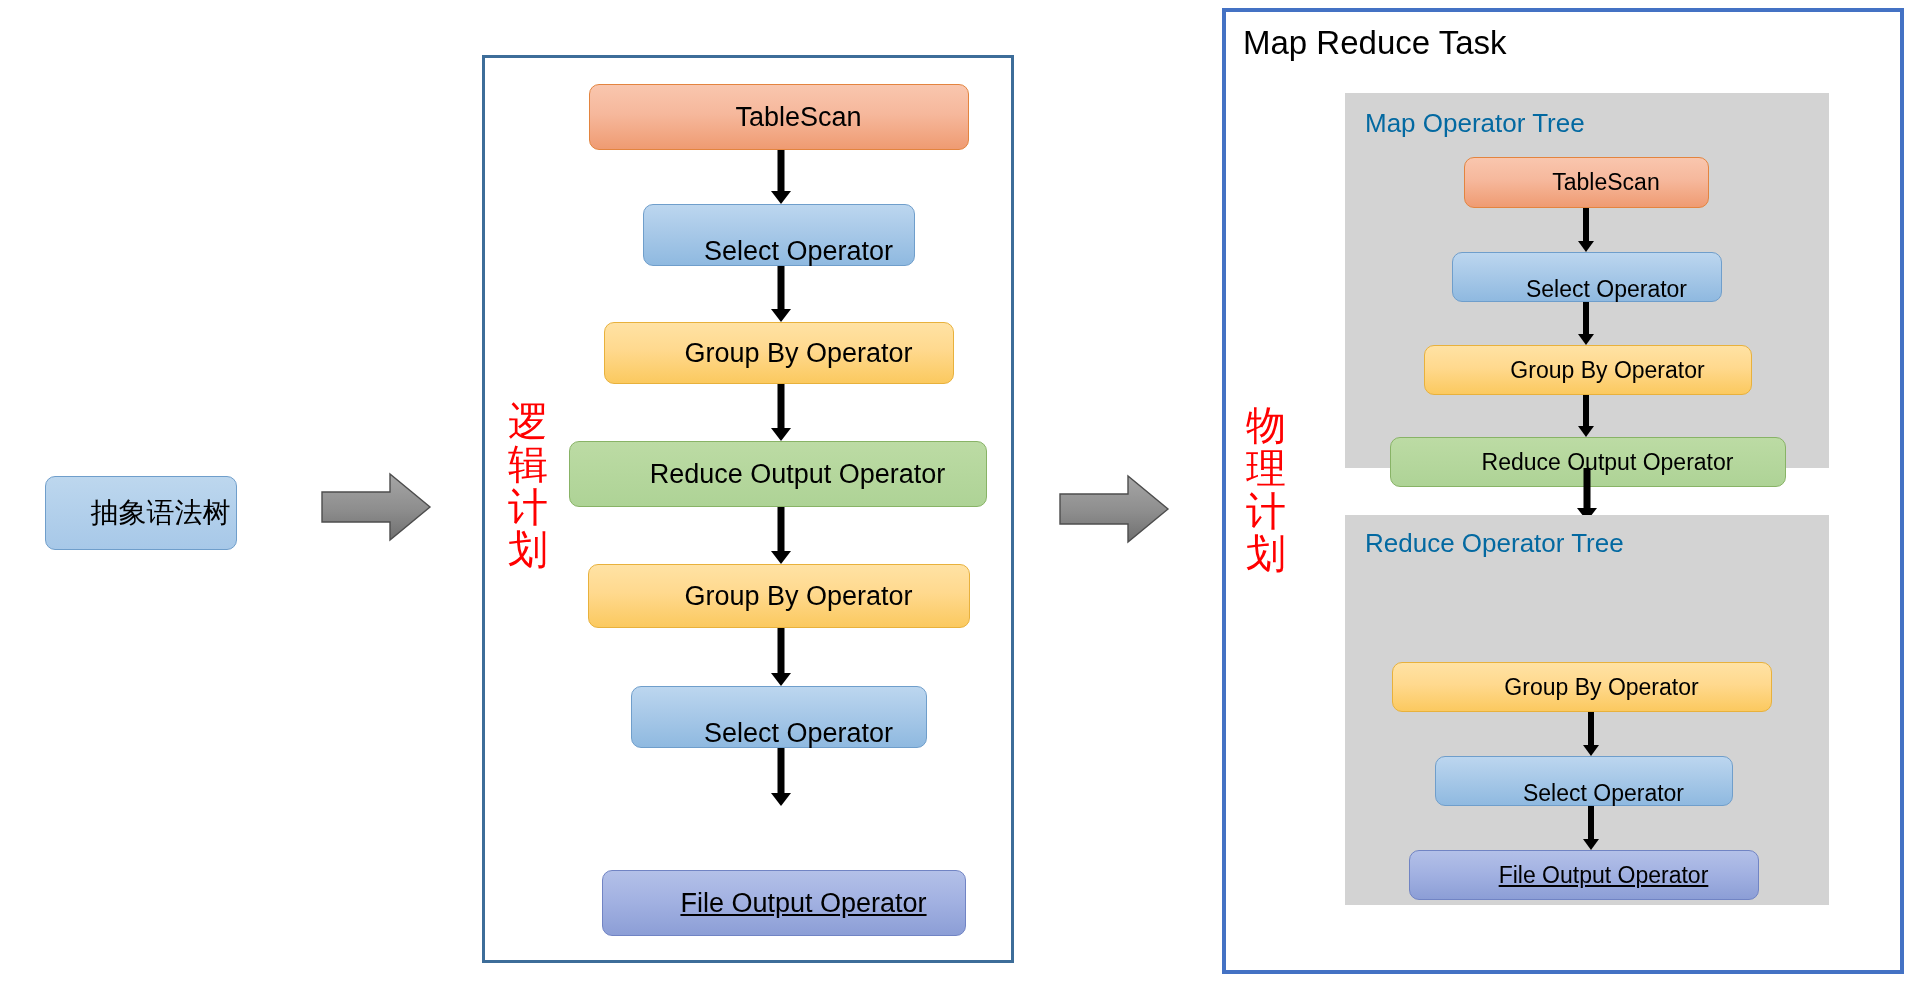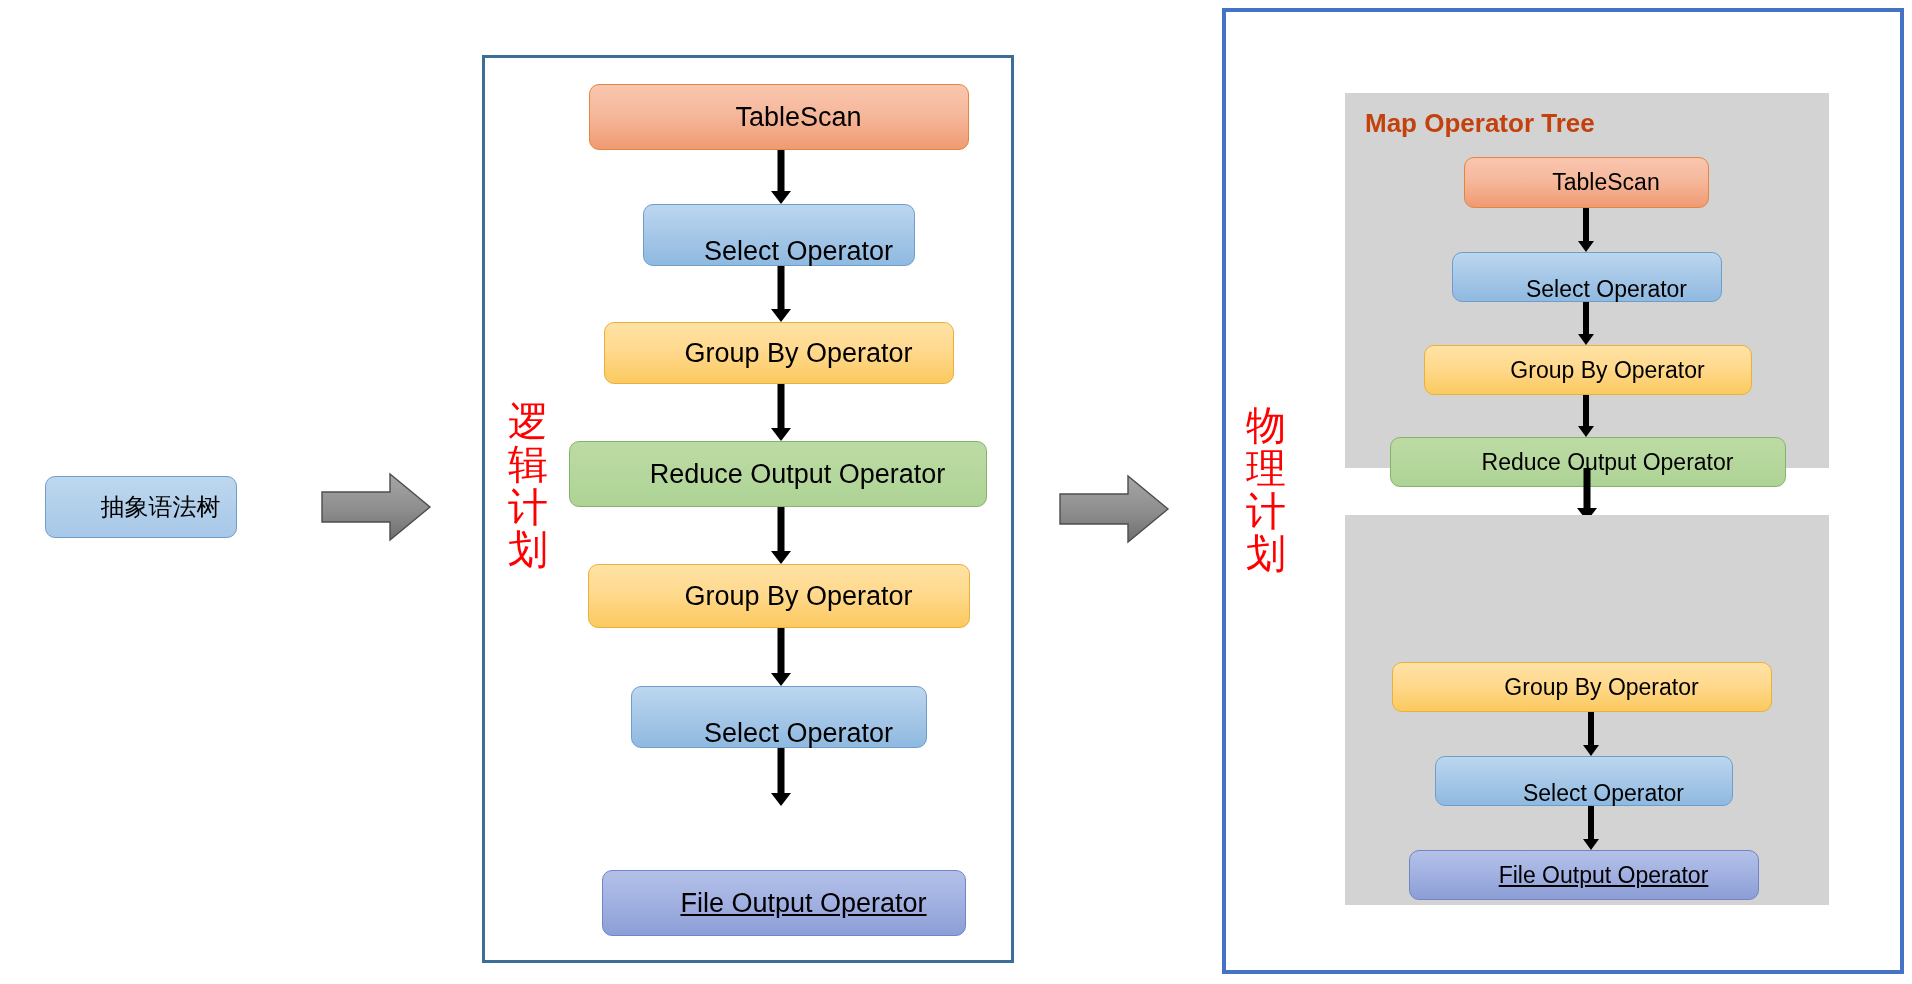--- a/index.html
+++ b/index.html
@@ -53,22 +53,22 @@
   }
 
   
   .panel{position:absolute;box-sizing:border-box;background:#ffffff;}
   .panel-logical{border:3px solid #3d6d99;}
   .panel-physical{border:4px solid #4472c4;}
 
   .gray-box{position:absolute;background:#d3d3d3;box-sizing:border-box;}
   .tree-title{
     position:absolute;
-    font-weight:bold;
-    color:#c2410c;
+    font-weight:normal;
+    color:#0369a1;
     white-space:nowrap;
   }
   .panel-title{
     position:absolute;
     color:#000;
     white-space:nowrap;
   }
 
   
   .vlabel{
@@ -94,21 +94,21 @@
 
   
   .block-arrow{position:absolute;}
   .block-arrow svg{display:block;}
 </style>
 </head>
 <body>
 
 <div class="stage">
 
-  <div class="node n-lightblue" style="left:45px;top:476px;width:192px;height:62px;font-size:24px;">
+  <div class="node n-lightblue" style="left:45px;top:476px;width:192px;height:74px;font-size:28px;">
     <span>抽象语法树</span>
   </div>
 
   <div class="block-arrow" style="left:320px;top:470px;width:112px;height:74px;">
     <svg width="112" height="74" viewBox="0 0 112 74">
       <defs>
         <linearGradient id="ga1" x1="0" y1="0" x2="0" y2="1">
           <stop offset="0%" stop-color="#a6a6a6"></stop>
           <stop offset="55%" stop-color="#8d8d8d"></stop>
           <stop offset="100%" stop-color="#6f6f6f"></stop>
@@ -194,20 +194,21 @@
 
   <div class="panel panel-physical" style="left:1222px;top:8px;width:682px;height:966px;"></div>
 
   <div class="vlabel" style="left:1243px;top:404px;">
     <span>物</span>
     <span>理</span>
     <span>计</span>
     <span>划</span>
   </div>
 
+  <div class="panel-title" style="left:1243px;top:24px;font-size:33px;">Map Reduce Task</div>
 
   <div class="gray-box" style="left:1345px;top:93px;width:484px;height:375px;"></div>
   <div class="tree-title" style="left:1365px;top:108px;font-size:26px;">Map Operator Tree</div>
 
   <div class="node n-orange" style="left:1464px;top:157px;width:245px;height:51px;font-size:23px;">
     <span>TableScan</span>
   </div>
   <div class="conn thin" style="left:1577px;top:208px;width:18px;height:44px;">
     <div class="shaft" style="width:6px;height:33px;"></div>
       <div class="head"></div>
@@ -232,20 +233,21 @@
   <div class="node n-green" style="left:1390px;top:437px;width:396px;height:50px;font-size:23px;">
     <span>Reduce Output Operator</span>
   </div>
 
   <div class="conn" style="left:1577px;top:468px;width:20px;height:53px;">
     <div class="shaft" style="width:7px;height:40px;"></div>
       <div class="head"></div>
   </div>
 
   <div class="gray-box" style="left:1345px;top:515px;width:484px;height:390px;"></div>
+  <div class="tree-title" style="left:1365px;top:528px;font-size:26px;">Reduce Operator Tree</div>
 
   <div class="node n-yellow" style="left:1392px;top:662px;width:380px;height:50px;font-size:23px;">
     <span>Group By Operator</span>
   </div>
   <div class="conn thin" style="left:1582px;top:712px;width:18px;height:44px;">
     <div class="shaft" style="width:6px;height:33px;"></div>
       <div class="head"></div>
   </div>
 
   <div class="node n-blue" style="left:1435px;top:756px;width:298px;height:50px;font-size:23px;">

